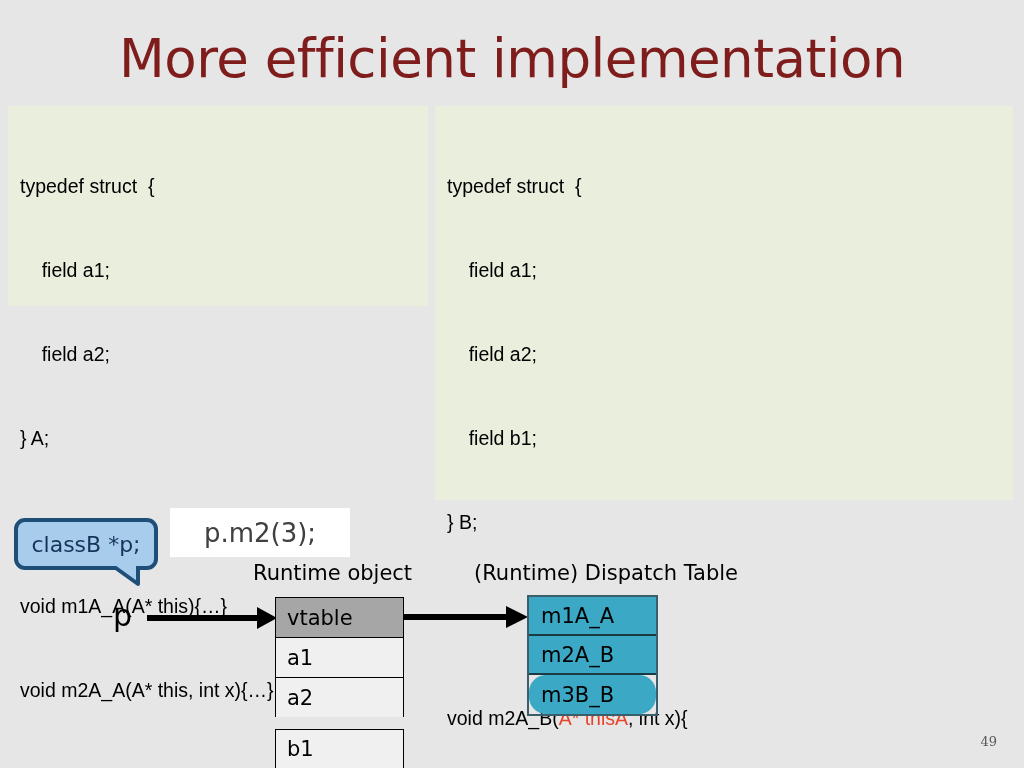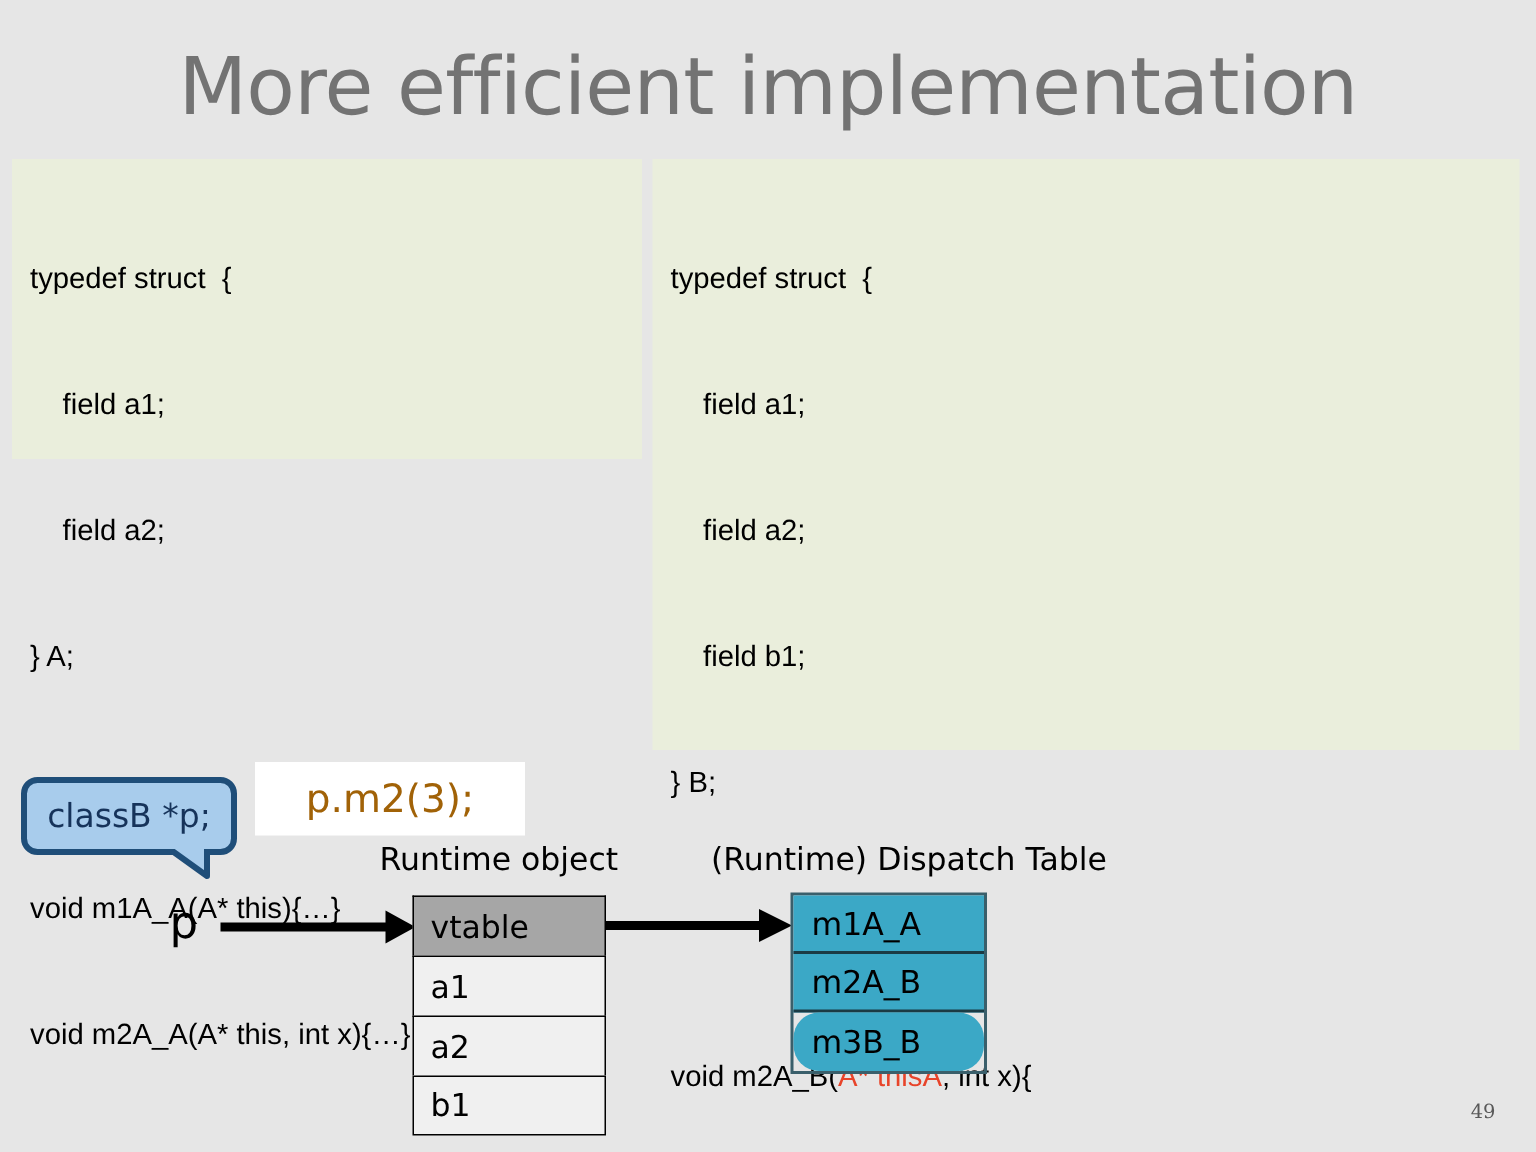--- a/index.html
+++ b/index.html
@@ -12,21 +12,21 @@
   }
   .slide{position:absolute;inset:0;}
 
   
   .title{
     position:absolute;
     left:0;top:28px;width:1024px;
     text-align:center;
     font-size:53px;
     font-weight:400;
-    color:#737373;
+    color:#7f1d1d;
     letter-spacing:-0.5px;
     font-family:"DejaVu Sans",sans-serif;
     white-space:nowrap;
   }
 
   
   .codebox{
     position:absolute;
     background:#eaeedc;
     color:#000;
@@ -62,21 +62,21 @@
     font-family:"DejaVu Sans",sans-serif;
     z-index:3;
   }
   .callout svg{position:absolute;left:0;top:0;overflow:visible;z-index:2;}
 
   
   #stmt-box{
     position:absolute;left:170px;top:508px;width:180px;height:49px;
     background:#ffffff;
     display:flex;align-items:center;justify-content:center;
-    font-size:26px;color:#a16207;
+    font-size:26px;color:#404040;
     font-family:"DejaVu Sans",sans-serif;
   }
 
   
   #p-label{
     position:absolute;left:113px;top:598px;
     font-size:30px;color:#000;
     font-family:"DejaVu Sans",sans-serif;
   }
 
@@ -99,21 +99,21 @@
     border:1px solid #000;
     border-bottom:none;
     box-sizing:border-box;
     background:#f0f0f0;
     display:flex;align-items:center;
     padding-left:11px;
     font-size:21px;color:#000;
     font-family:"DejaVu Sans",sans-serif;
     text-align:center;
   }
-  #runtime-object .cell:last-child{border-bottom:1px solid #000;}
+  #runtime-object .cell:last-child{border-bottom:1px solid #000;margin-top:12px;}
   #runtime-object .cell.head{background:#a6a6a6;}
 
   
   #dispatch-table{
     position:absolute;left:527px;top:595px;width:127px;
     border:2px solid #3a5f6b;
     box-sizing:content-box;
   }
   #dispatch-table .cell{
     height:39px;

